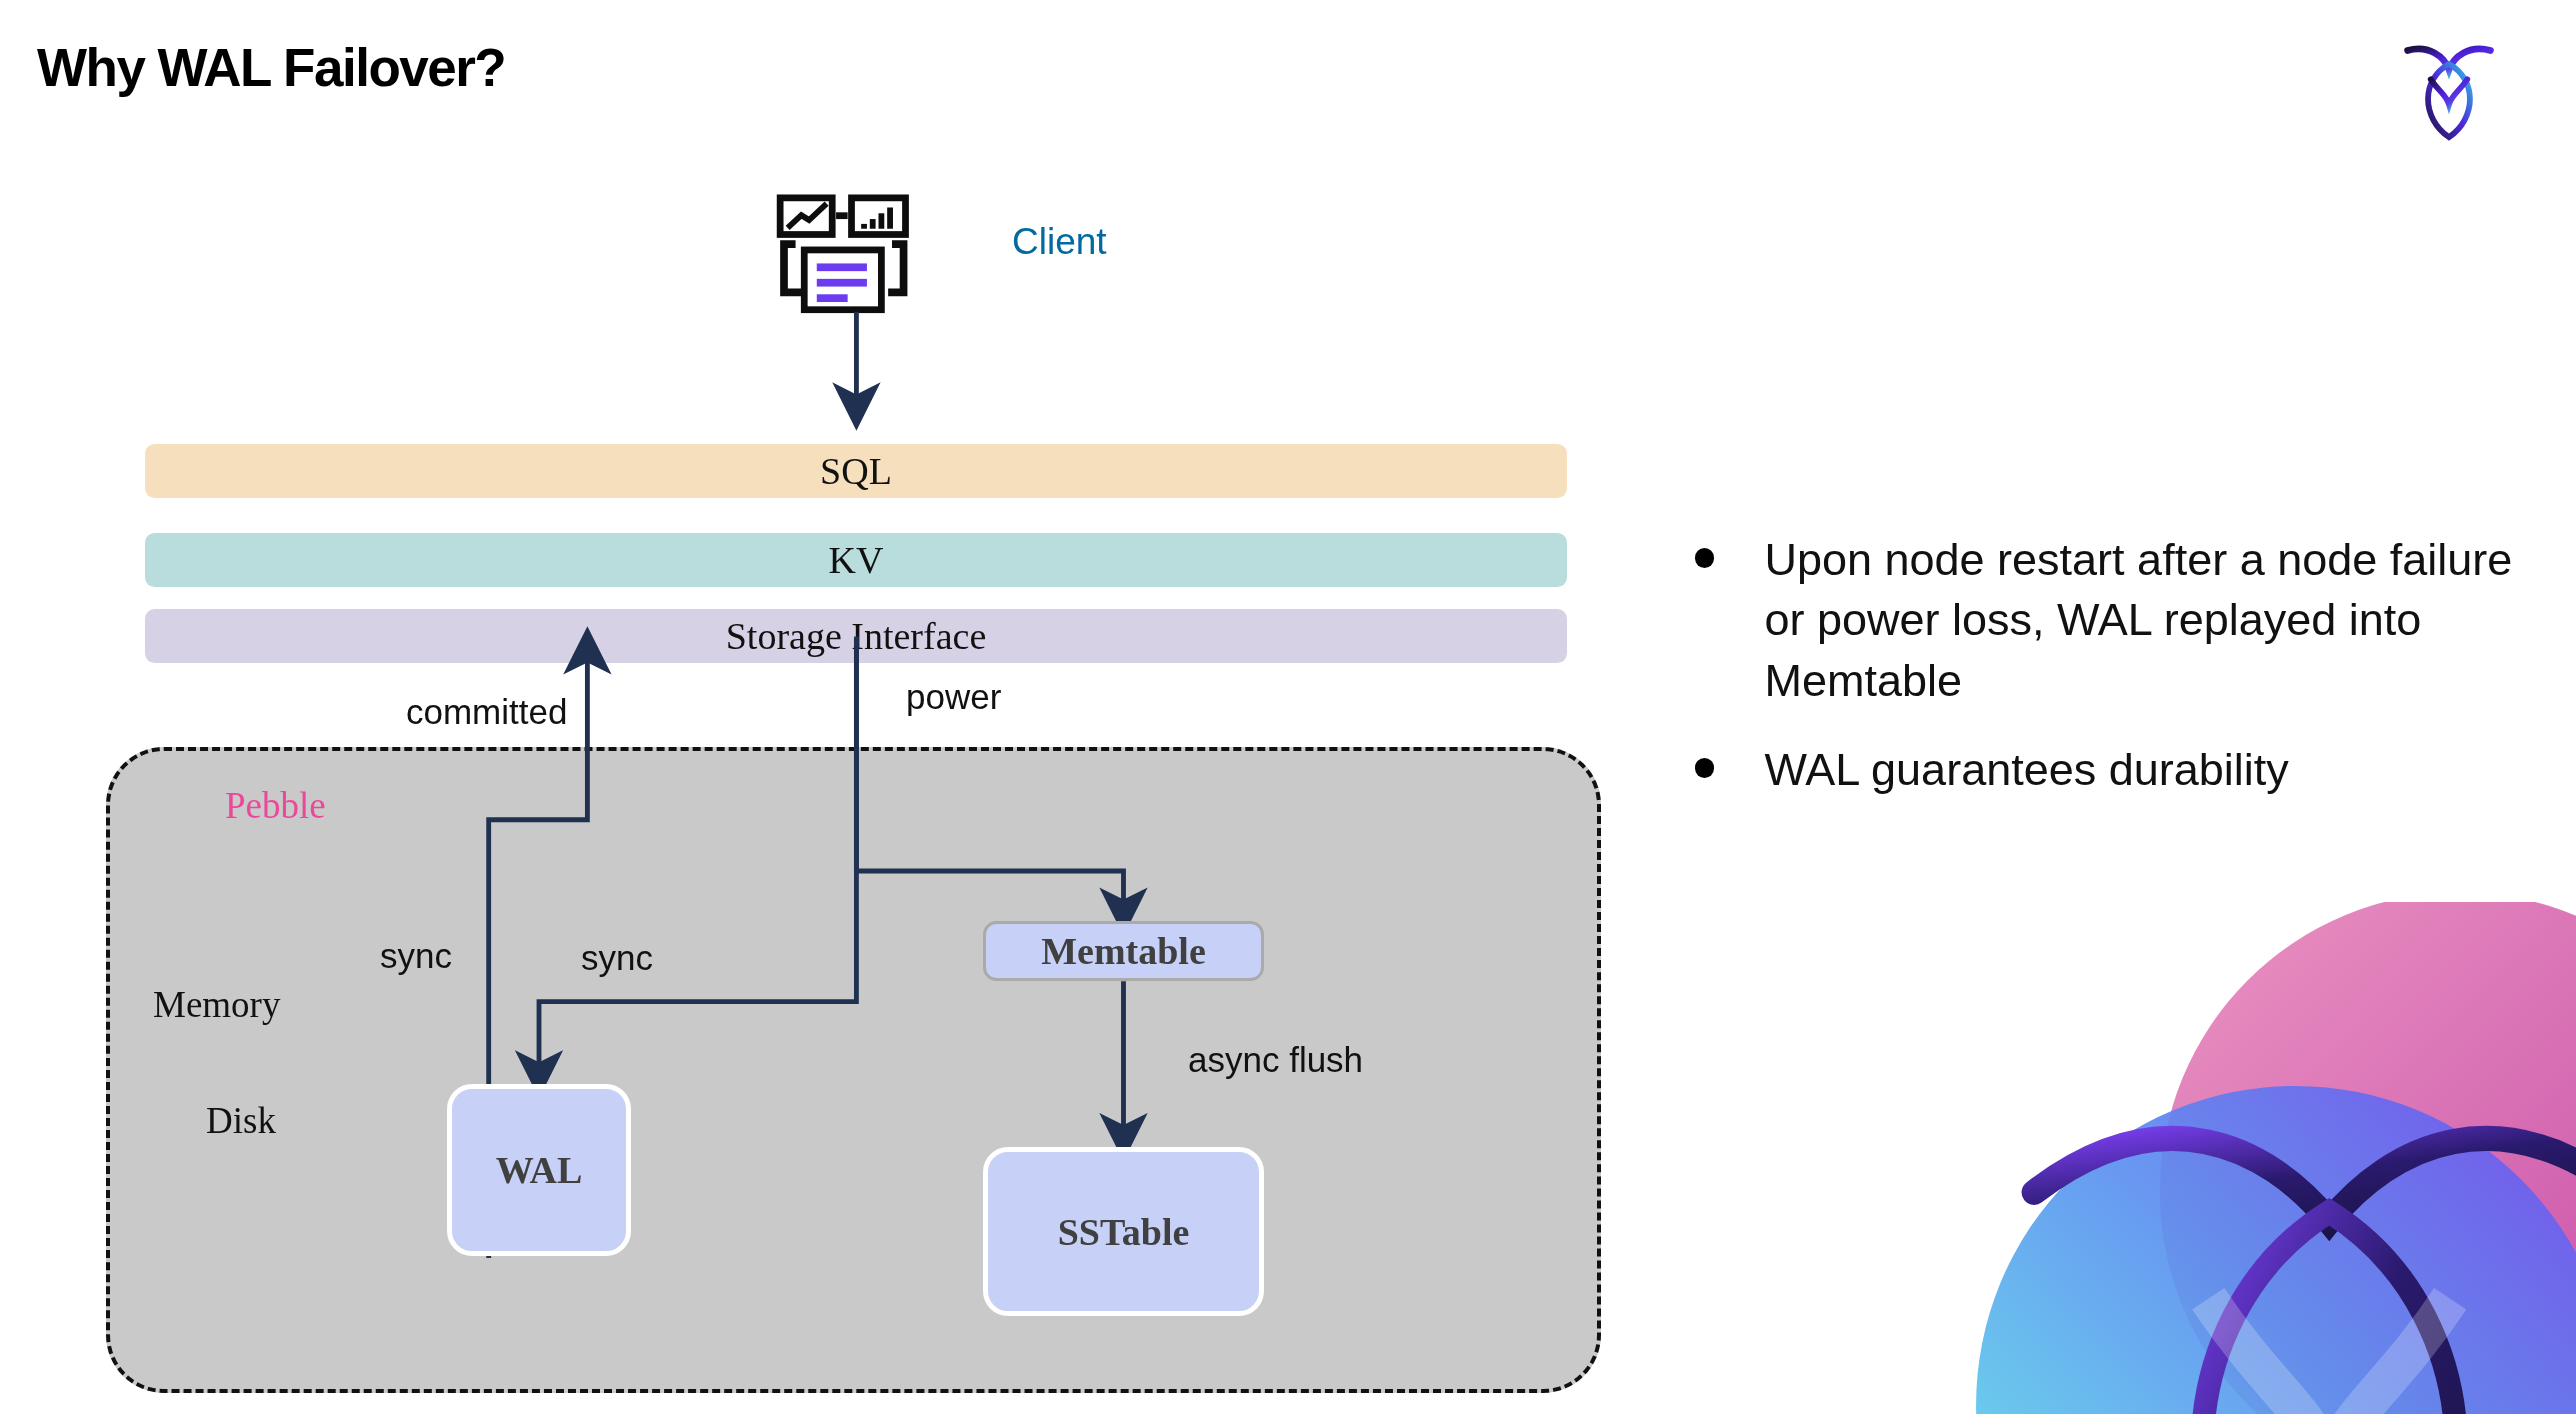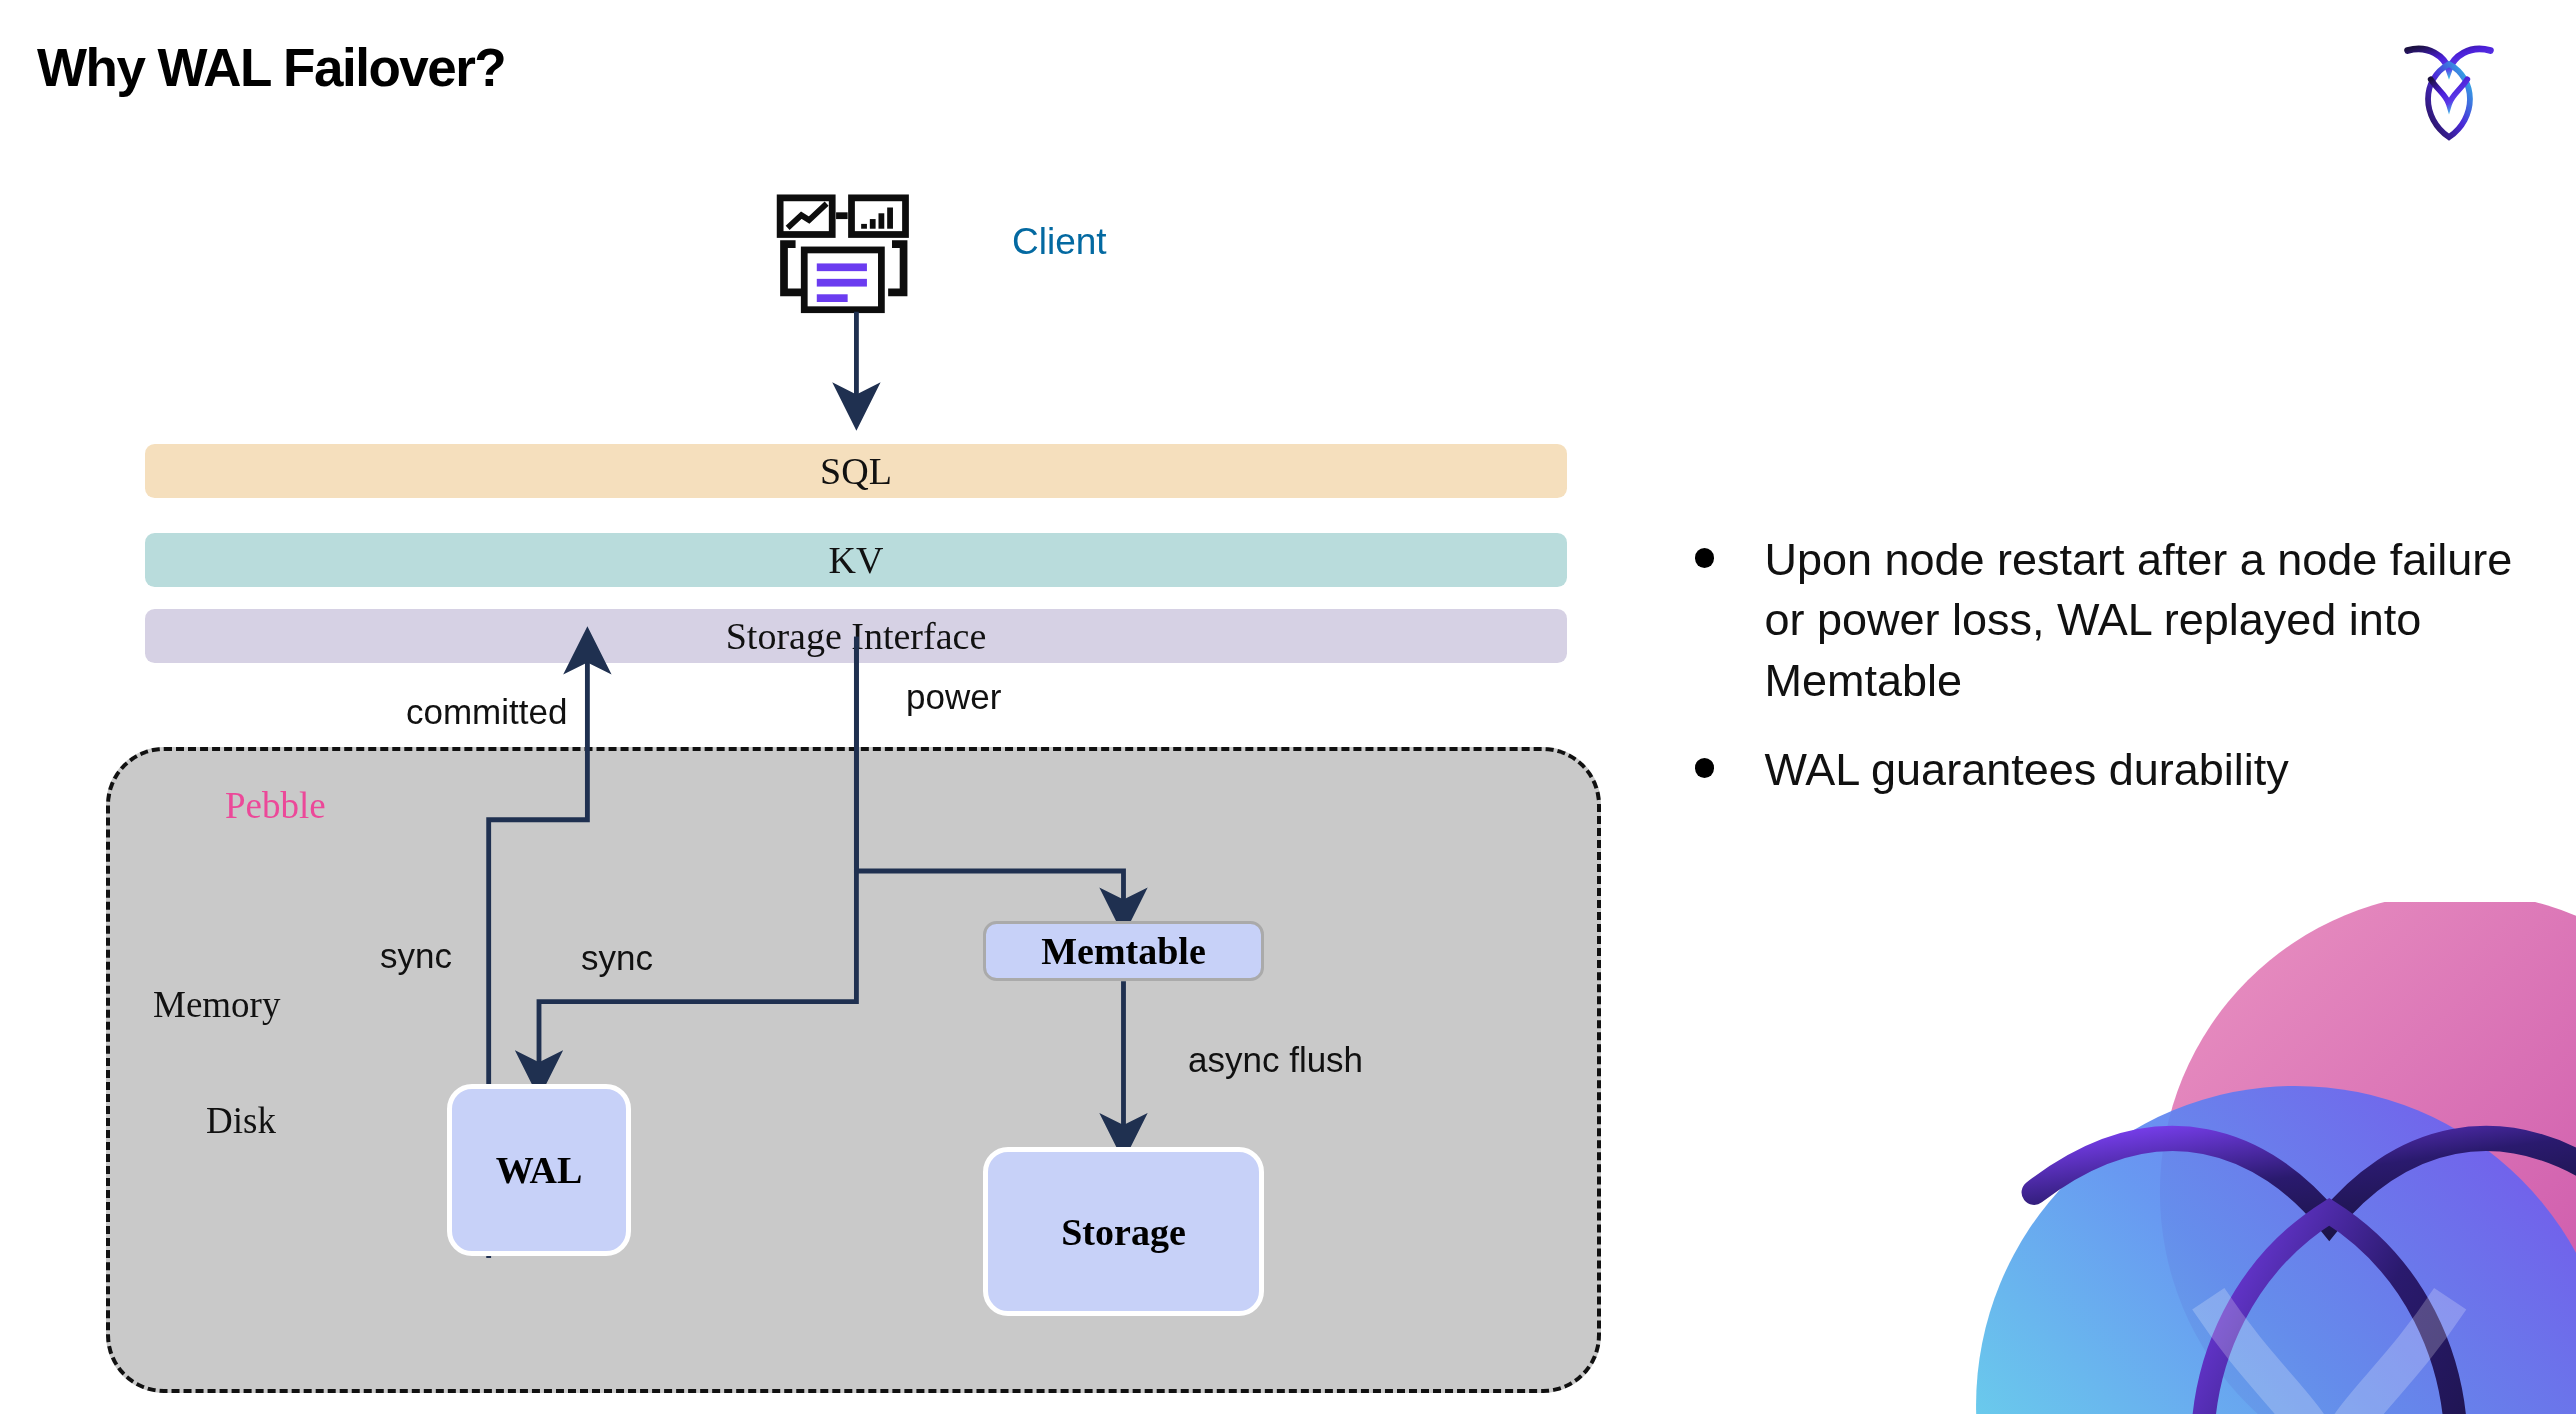--- a/index.html
+++ b/index.html
@@ -124,21 +124,21 @@
   
   .node-box {
     position: absolute;
     background: #c7d1f8;
     display: flex;
     align-items: center;
     justify-content: center;
     font-family: "Liberation Serif", serif;
     font-weight: bold;
     font-size: 38px;
-    color: #000000;
+    color: #404040;
     box-sizing: border-box;
   }
   #node-memtable {
     left: 983px;
     top: 921px;
     width: 281px;
     height: 60px;
     border-radius: 13.5px;
     border: 3.9px solid #aaaaaa;
   }
@@ -330,21 +330,21 @@
 <div class="edge-label" id="label-sync-right">sync</div>
 <div class="edge-label" id="label-async">async flush</div>
 
 <div class="node-box" id="node-memtable">
   <span>Memtable</span>
 </div>
 <div class="node-box" id="node-wal">
   <span>WAL</span>
 </div>
 <div class="node-box" id="node-sstable">
-  <span>Storage</span>
+  <span>SSTable</span>
 </div>
 
 <div id="bullet-list">
   <div class="bullet-row">
     <span class="bullet-dot"></span>
     <span class="bullet-text">Upon node restart after a node failure or power loss, WAL replayed into Memtable</span>
   </div>
   <div class="bullet-row">
     <span class="bullet-dot"></span>
     <span class="bullet-text">WAL guarantees durability</span>

